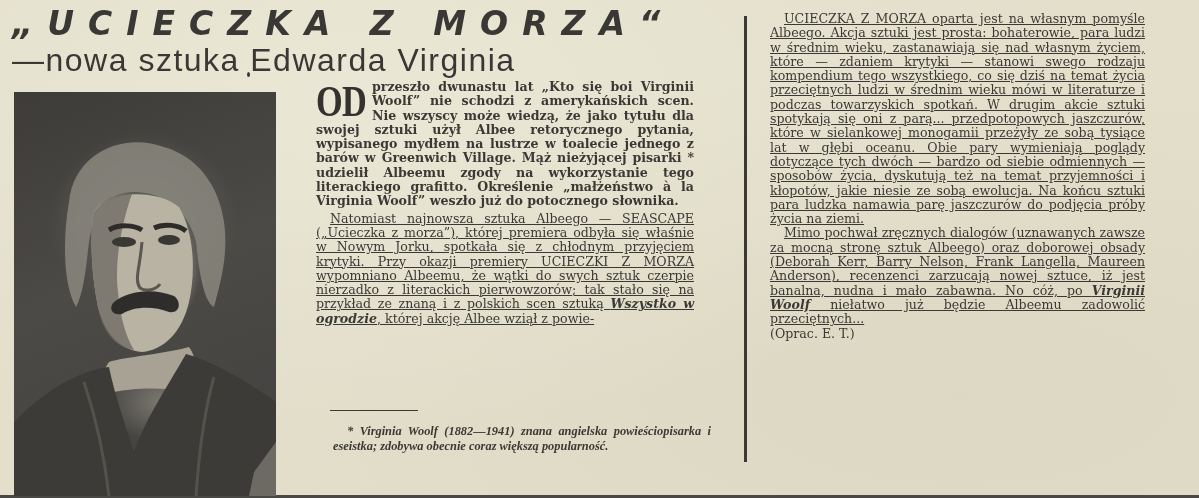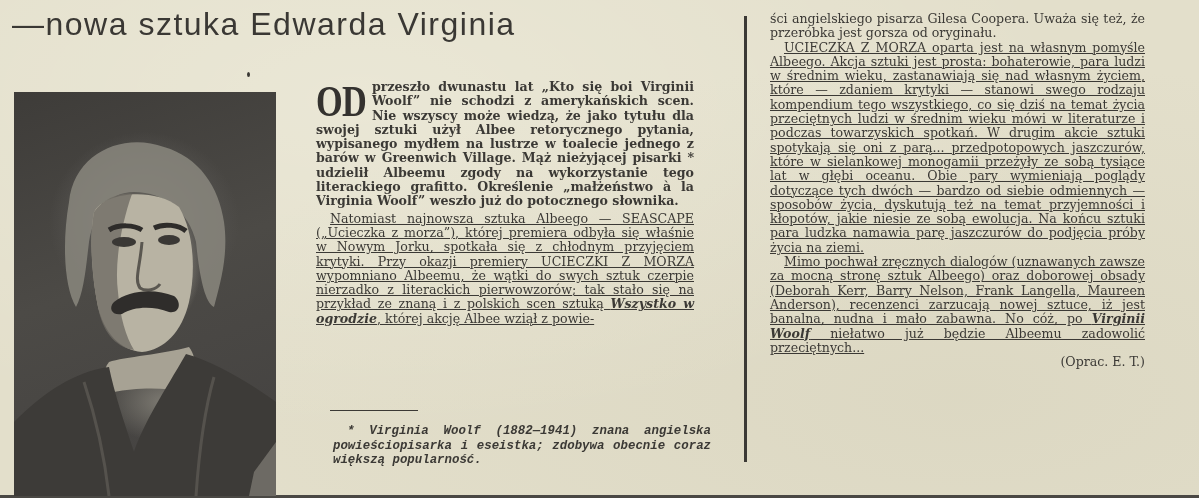--- a/index.html
+++ b/index.html
@@ -72,40 +72,41 @@
       transform: scaleX(0.78); transform-origin: left top;
       width: 44px;
       color: #34322f;
     }
     .footnote-rule {
       position: absolute; left: 330px; top: 410px; width: 88px; height: 1px;
       background: #3b3935;
     }
     .footnote {
       position: absolute; left: 333px; top: 424px; width: 378px;
-      font-family: Liberation Mono, monospace;
+      font-family: Liberation Serif, serif;
       font-style: italic; font-weight: bold;
       font-size: 12.4px; line-height: 14.5px;
       text-align: justify; text-indent: 14px;
       color: #3b3935;
     }
     .rule-vertical {
       position: absolute; left: 744px; top: 16px; width: 3px; height: 446px;
       background: #3b3935;
     }
     .col-right { left: 770px; top: 12px; width: 375px; }
-    .credit { text-align: right; }
+    .credit { }
     em { font-style: italic; font-weight: bold; }
   </style>
 </head>
 <body>
 
 <div class="page">
 
   <div class="headline">
+    <div class="headline-title">„UCIECZKA Z MORZA“</div>
     <div class="headline-sub">—nowa sztuka Edwarda Virginia</div>
   </div>
   <div class="speck"></div>
 
   <div class="photo" title="portrait of Edward Albee">
     <svg width="262" height="404" viewBox="0 0 262 404">
 
       <path d="M55 110 C60 60 110 40 150 55 C185 65 205 95 210 130 C215 165 205 195 200 215 C190 210 185 180 182 150 C175 120 150 100 120 100 C95 100 80 120 75 150 C72 175 70 200 62 215 C50 195 48 150 55 110 Z" fill="#8a877e" opacity="0.85"></path>
 
       <path d="M80 120 C90 100 140 95 165 115 C180 140 182 180 175 210 C168 240 150 258 128 260 C105 258 90 240 84 215 C78 185 75 145 80 120 Z" fill="#b8b3a3"></path>
@@ -137,19 +138,18 @@
     </p>
     <p class="indent" style="margin-top:3px"><span>Natomiast najnowsza sztuka Albeego — SEASCAPE („Ucieczka z morza”), której premiera odbyła się właśnie w Nowym Jorku, spotkała się z chłodnym przyjęciem krytyki. Przy okazji premiery UCIECZKI Z MORZA wypomniano Albeemu, że wątki do swych sztuk czerpie nierzadko z literackich pierwowzorów; tak stało się na przykład ze znaną i z polskich scen sztuką </span><em>Wszystko w ogrodzie</em><span>, której akcję Albee wziął z powie-</span></p>
   </div>
 
   <div class="footnote-rule"></div>
   <div class="footnote">* Virginia Woolf (1882—1941) znana angielska powieściopisarka i eseistka; zdobywa obecnie coraz większą popularność.</div>
 
   <div class="rule-vertical"></div>
 
   <div class="col col-right">
-    <p>ści angielskiego pisarza Gilesa Coopera. Uważa się też, że przeróbka jest gorsza od oryginału.</p>
     <p class="indent">UCIECZKA Z MORZA oparta jest na własnym pomyśle Albeego. Akcja sztuki jest prosta: bohaterowie, para ludzi w średnim wieku, zastanawiają się nad własnym życiem, które — zdaniem krytyki — stanowi swego rodzaju kompendium tego wszystkiego, co się dziś na temat życia przeciętnych ludzi w średnim wieku mówi w literaturze i podczas towarzyskich spotkań. W drugim akcie sztuki spotykają się oni z parą... przedpotopowych jaszczurów, które w sielankowej monogamii przeżyły ze sobą tysiące lat w głębi oceanu. Obie pary wymieniają poglądy dotyczące tych dwóch — bardzo od siebie odmiennych — sposobów życia, dyskutują też na temat przyjemności i kłopotów, jakie niesie ze sobą ewolucja. Na końcu sztuki para ludzka namawia parę jaszczurów do podjęcia próby życia na ziemi.</p>
     <p class="indent"><span>Mimo pochwał zręcznych dialogów (uznawanych zawsze za mocną stronę sztuk Albeego) oraz doborowej obsady (Deborah Kerr, Barry Nelson, Frank Langella, Maureen Anderson), recenzenci zarzucają nowej sztuce, iż jest banalna, nudna i mało zabawna. No cóż, po </span><em>Virginii Woolf</em><span> niełatwo już będzie Albeemu zadowolić przeciętnych...</span></p>
     <p class="credit">(Oprac. E. T.)</p>
   </div>
 
 </div>
 
 </body></html>

